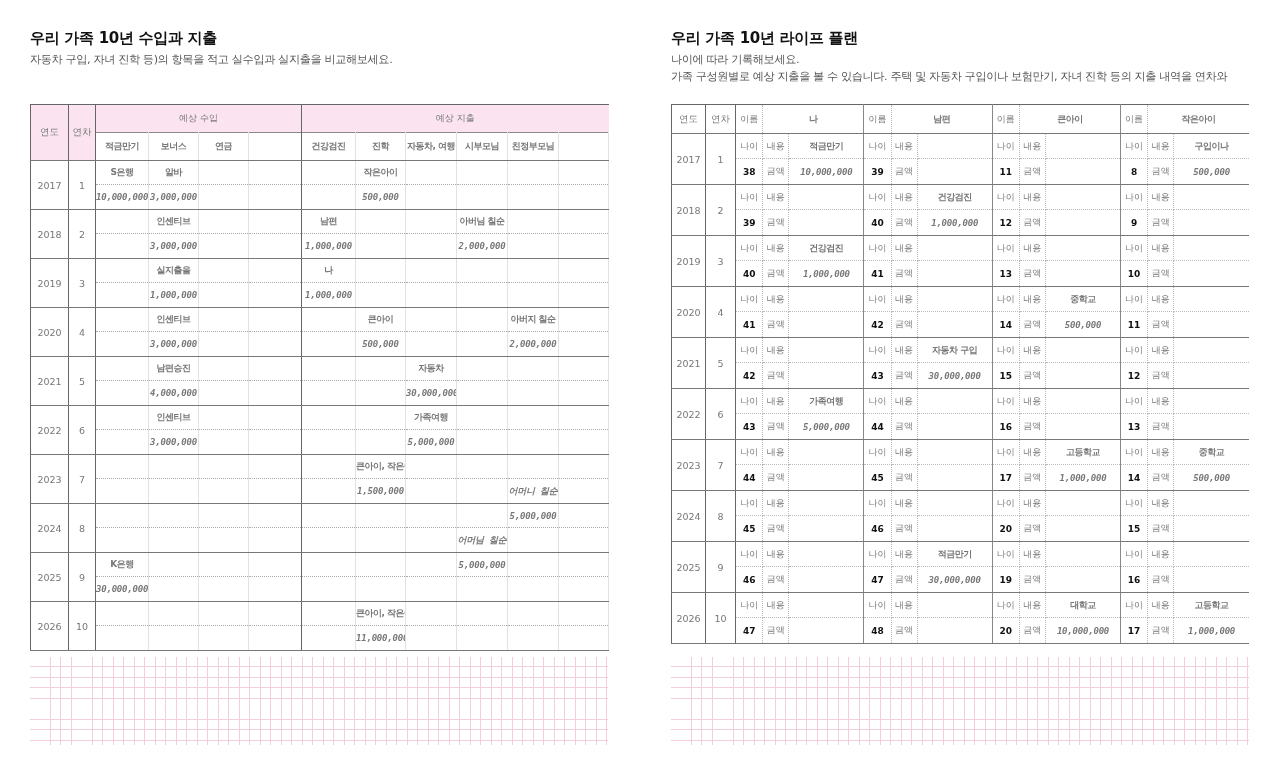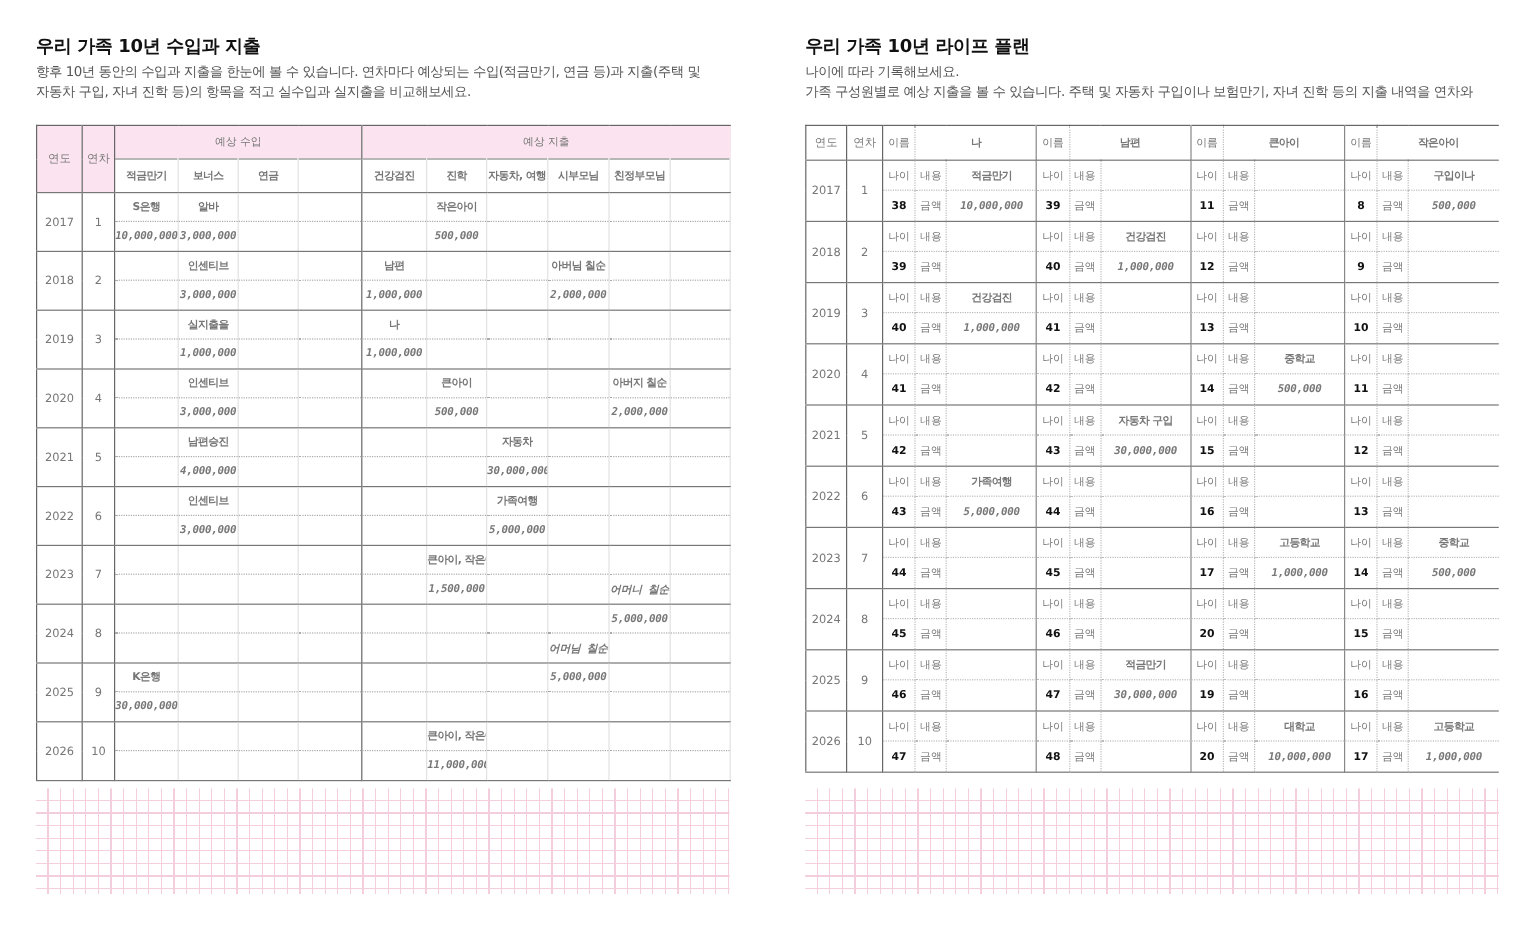--- a/index.html
+++ b/index.html
@@ -51,21 +51,20 @@
   }
   .left .pink-grid { left: 0; }
   .right .pink-grid { left: 0; }
 </style>
 </head>
 <body>
 
 <div class="page left">
   <div class="title">우리 가족 10년 수입과 지출</div>
   <div class="desc">
-    <div>향후 10년 동안의 수입과 지출을 한눈에 볼 수 있습니다. 연차마다 예상되는 수입(적금만기, 연금 등)과 지출(주택 및</div>
     <div>자동차 구입, 자녀 진학 등)의 항목을 적고 실수입과 실지출을 비교해보세요.</div>
   </div>
 
   <table class="lt" id="left-table">
     <colgroup>
       <col style="width:38px">
         <col style="width:27px">
       <col style="width:53px">
         <col style="width:50px">
         <col style="width:50px">

